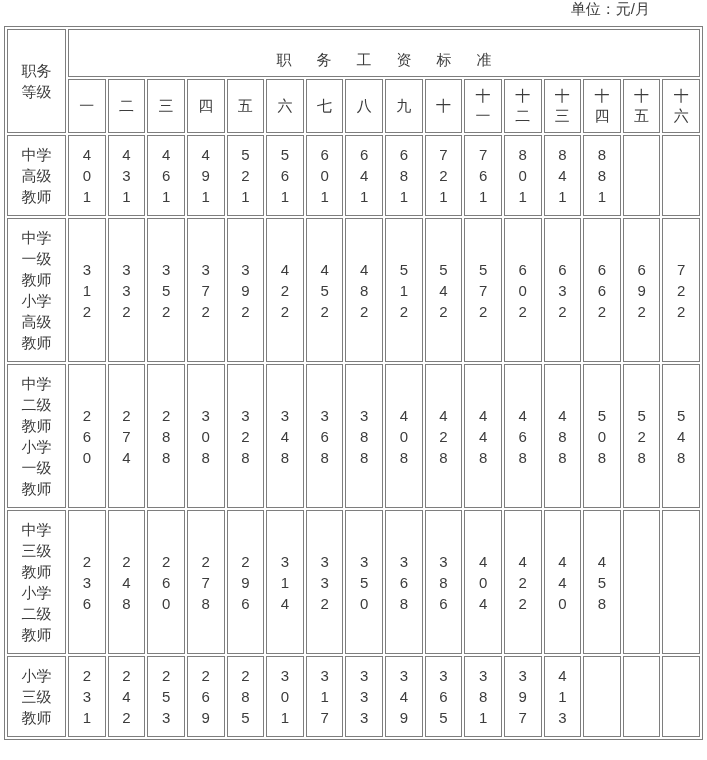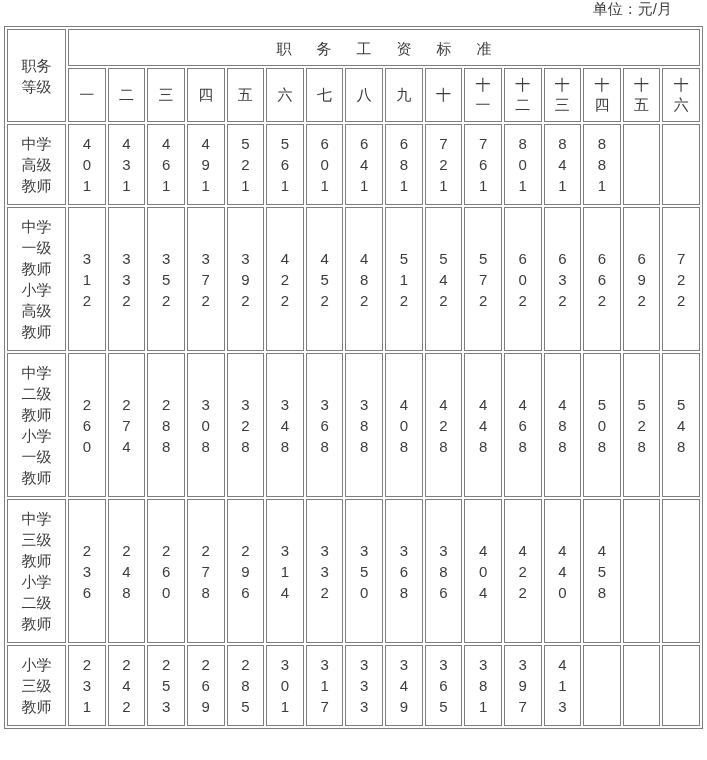--- a/index.html
+++ b/index.html
@@ -19,21 +19,21 @@
     text-align:center;
     font-size:17px;
     font-weight:bold;
     color:var(--title-color);
     margin:10px 0 9px 0;
     letter-spacing:1px;
   }
   .unit{
     text-align:right;
     font-size:15px;
-    padding-right:35px;
+    padding-right:57px;
     margin:0 0 7px 0;
   }
   table.salary{
     border-collapse:separate;
     border-spacing:2px;
     border:1px solid var(--border-color);
     margin-left:4px;
     table-layout:fixed;
     width:699px;
     background:var(--bg-color);
@@ -43,21 +43,21 @@
     border:1px solid var(--border-color);
     text-align:center;
     vertical-align:middle;
     font-size:15px;
     line-height:21px;
     padding:8px 0;
     overflow:hidden;
   }
   td.group-header{
     letter-spacing:25px;
-    padding:8px 0 5px 25px;
+    padding:19px 0 5px 25px;
     line-height:22px;
   }
   td.grade-header{padding:6px 0;}
   td.grade-header .vchar{line-height:20px;}
   td.corner-header{padding:4px 5px;}
   .vchar,.label-line{line-height:21px;}
 </style>
 </head>
 <body>
 

